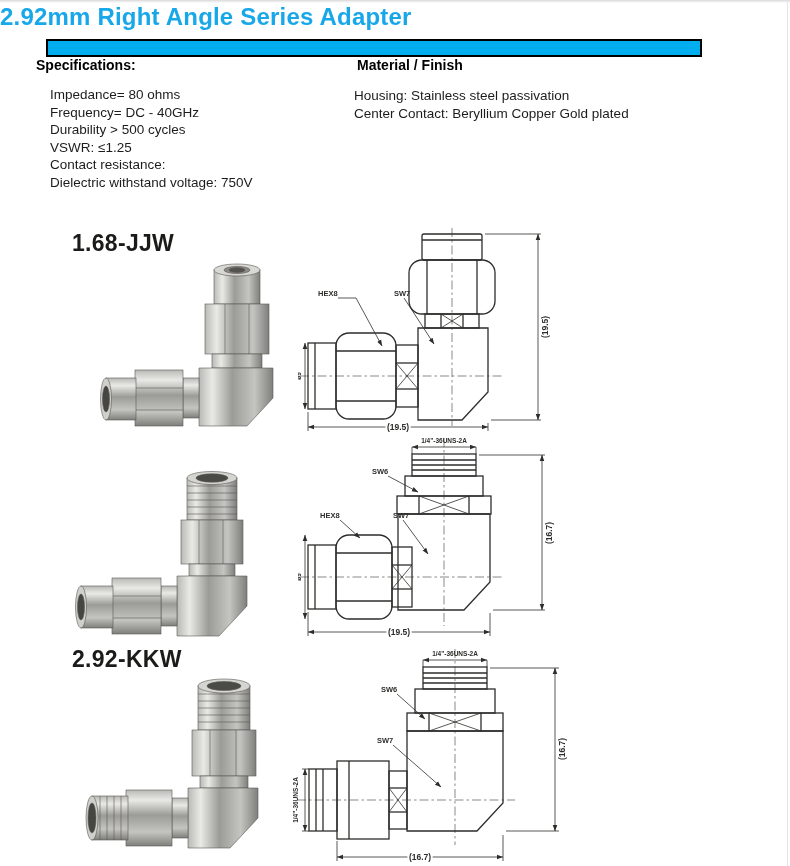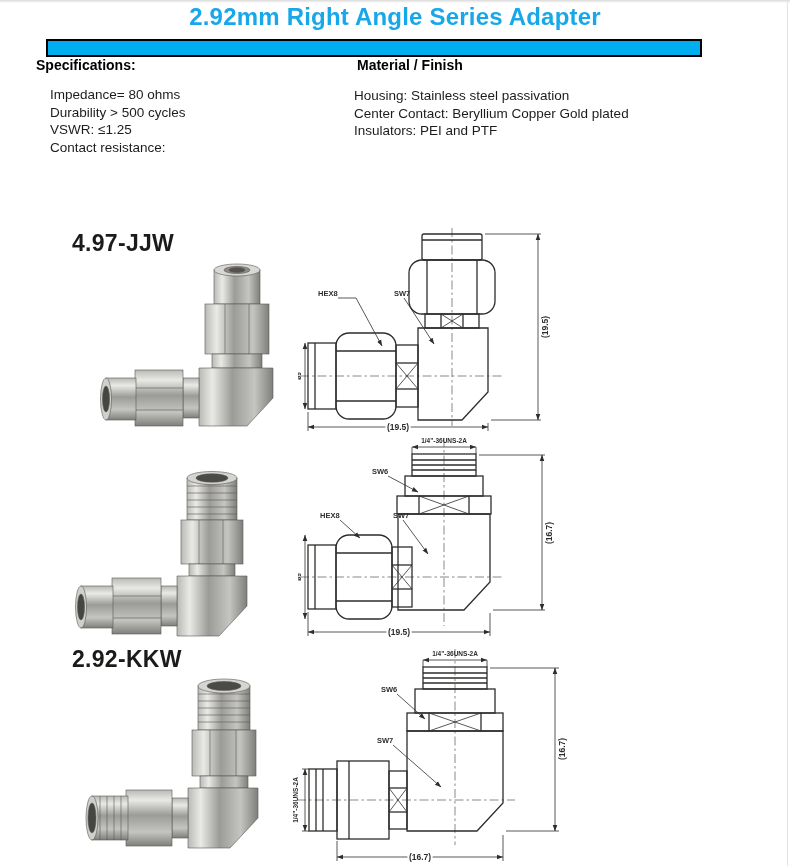--- a/index.html
+++ b/index.html
@@ -2,21 +2,21 @@
 <html><head>
 <meta charset="utf-8">
 <style>
   * { margin:0; padding:0; box-sizing:border-box; }
   html,body { width:790px; height:866px; }
   body { position:relative; background:#fff; font-family:"Liberation Sans",sans-serif; overflow:hidden; }
   .page { position:absolute; inset:0; background:#fff; }
   .edge-r { position:absolute; right:2px; top:0; bottom:0; width:1px; background:#e4e4e4; }
   .edge-t { position:absolute; left:0; right:0; top:0; height:3px; background:linear-gradient(#d9d9d9,#ffffff); }
 
-  .title { position:absolute; top:3px; left:0; width:100%; text-align:center;
+  .title { position:absolute; top:3px; left:0; width:100%; text-align:left;
            font-size:24px; font-weight:bold; color:#18a7e8; letter-spacing:0.2px; }
   .cyanbar { position:absolute; left:46px; top:39px; width:656px; height:18px;
              background:#00aeef; border:2px solid #000; }
 
   .colhead { position:absolute; top:57px; font-size:14px; font-weight:bold; color:#000; }
   .spec-head { left:36px; }
   .mat-head { left:357px; }
 
   .tcol { position:absolute; font-size:13.5px; color:#1c1c1c; line-height:17.6px; white-space:nowrap; }
   .spec-lines { left:50px; top:86px; }
@@ -45,32 +45,33 @@
   <div class="edge-r"></div>
 
   <div class="title">2.92mm Right Angle Series Adapter</div>
   <div class="cyanbar"></div>
 
   <div class="colhead spec-head">Specifications:</div>
   <div class="colhead mat-head">Material / Finish</div>
 
   <div class="tcol spec-lines">
     <div>Impedance= 80 ohms</div>
+    <div>Frequency= DC - 40GHz</div>
     <div>Durability &gt; 500 cycles</div>
     <div>VSWR: ≤1.25</div>
     <div>Contact resistance:</div>
+    <div>Dielectric withstand voltage: 750V</div>
   </div>
 
   <div class="tcol mat-lines">
     <div>Housing: Stainless steel passivation</div>
     <div>Center Contact: Beryllium Copper Gold plated</div>
-    <div>Insulators: PEI and PTF</div>
   </div>
 
-  <div class="prod-name" style="top:230px">4.97-JJW</div>
+  <div class="prod-name" style="top:230px">1.68-JJW</div>
 
   <svg class="photo" style="left:95px;top:258px" width="200" height="176" viewBox="0 0 200 176">
     <defs>
       <linearGradient id="p1v" x1="0" y1="0" x2="1" y2="0">
         <stop offset="0" stop-color="#b9b9b5"></stop>
           <stop offset="0.18" stop-color="#e9e9e6"></stop>
         <stop offset="0.45" stop-color="#9b9b97"></stop>
           <stop offset="0.75" stop-color="#c4c4c0"></stop>
         <stop offset="1" stop-color="#7e7e7a"></stop>
       </linearGradient>

